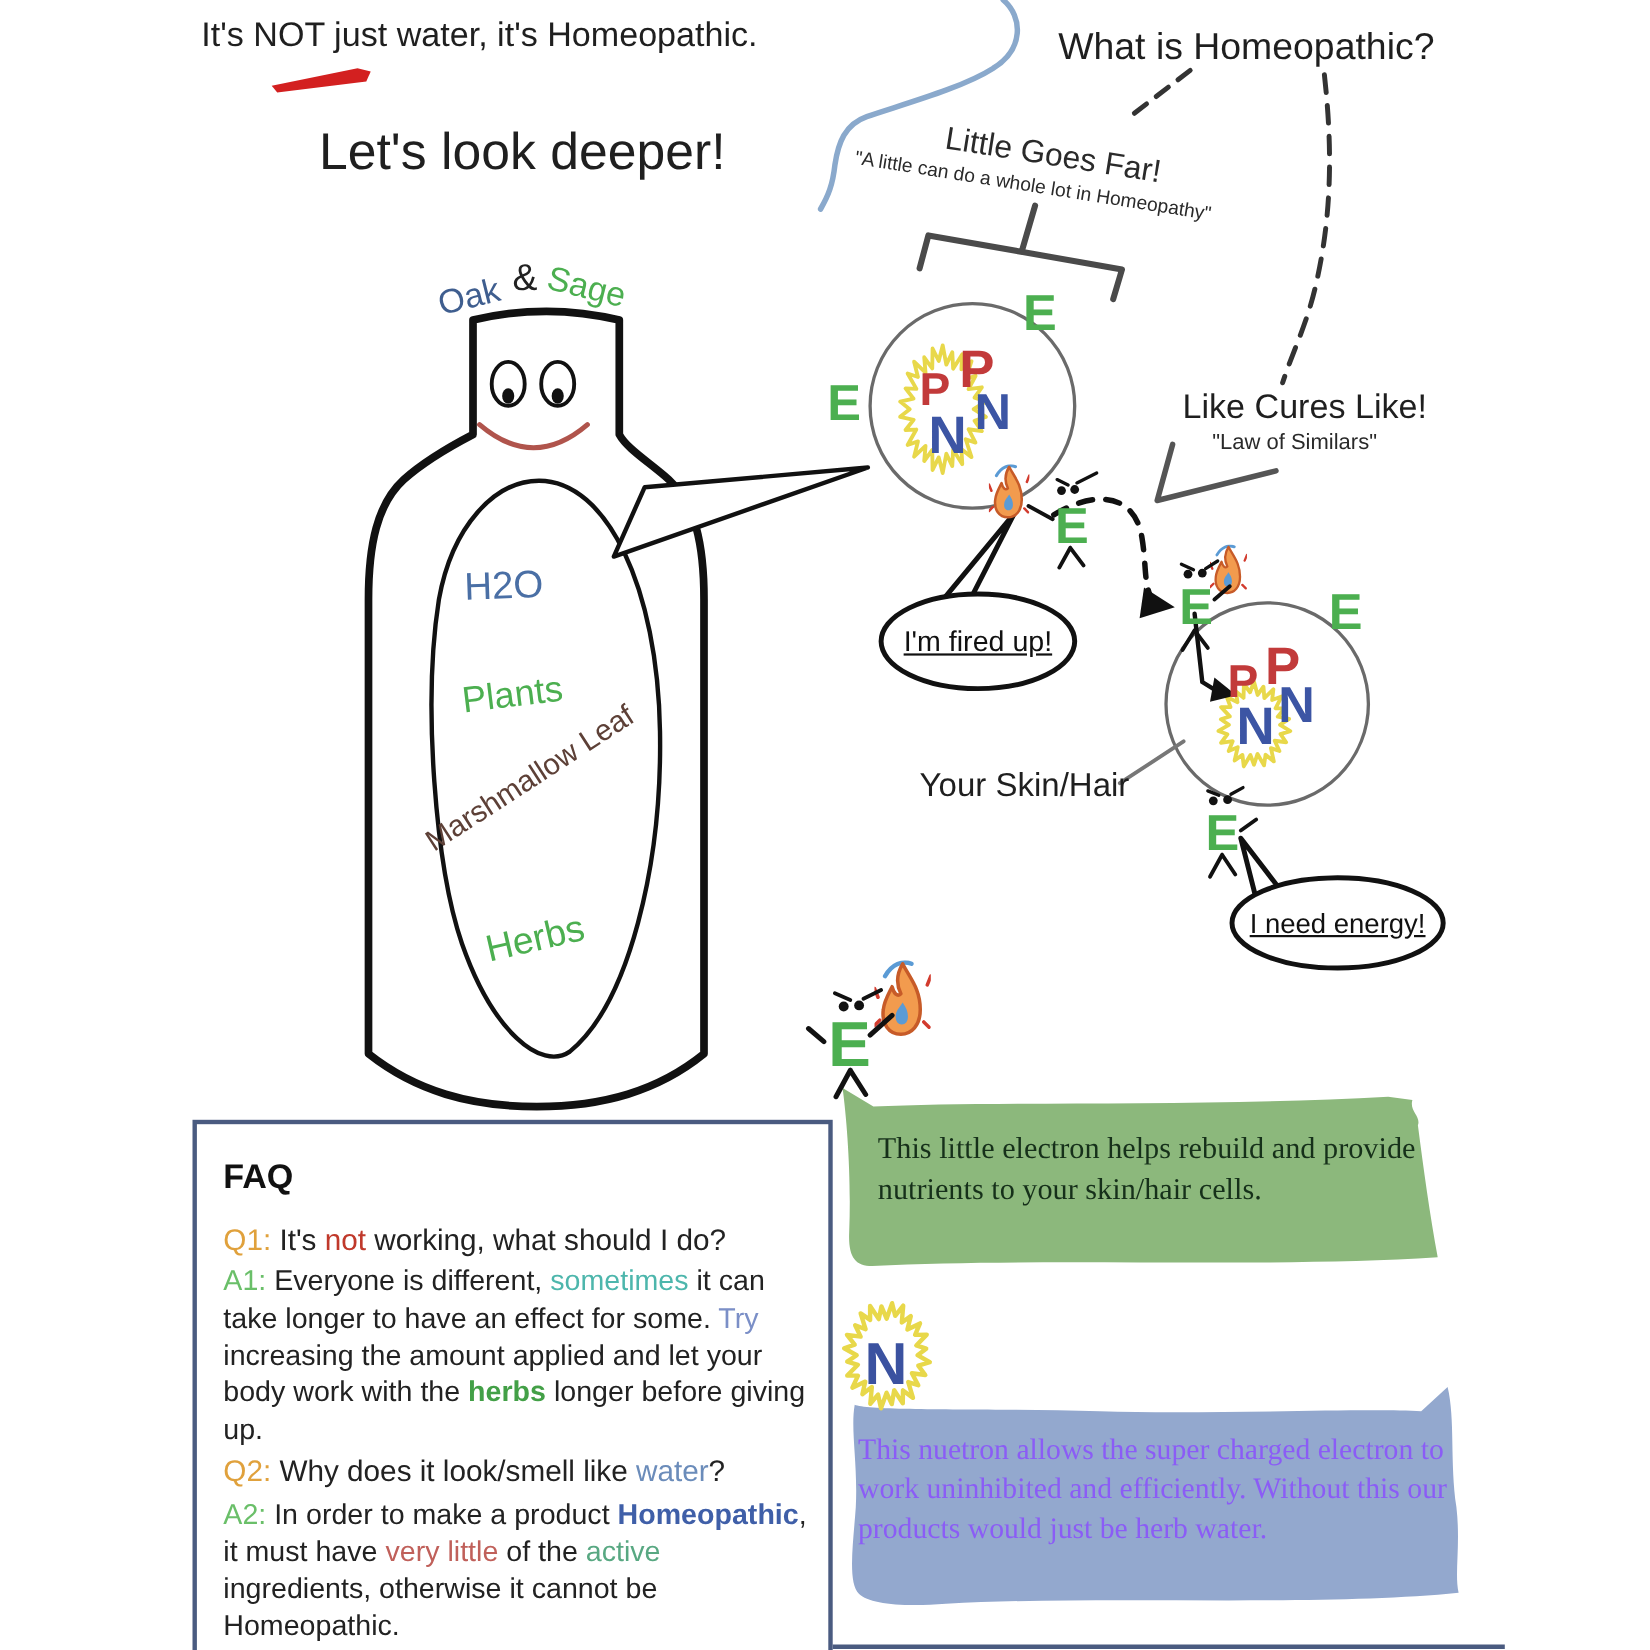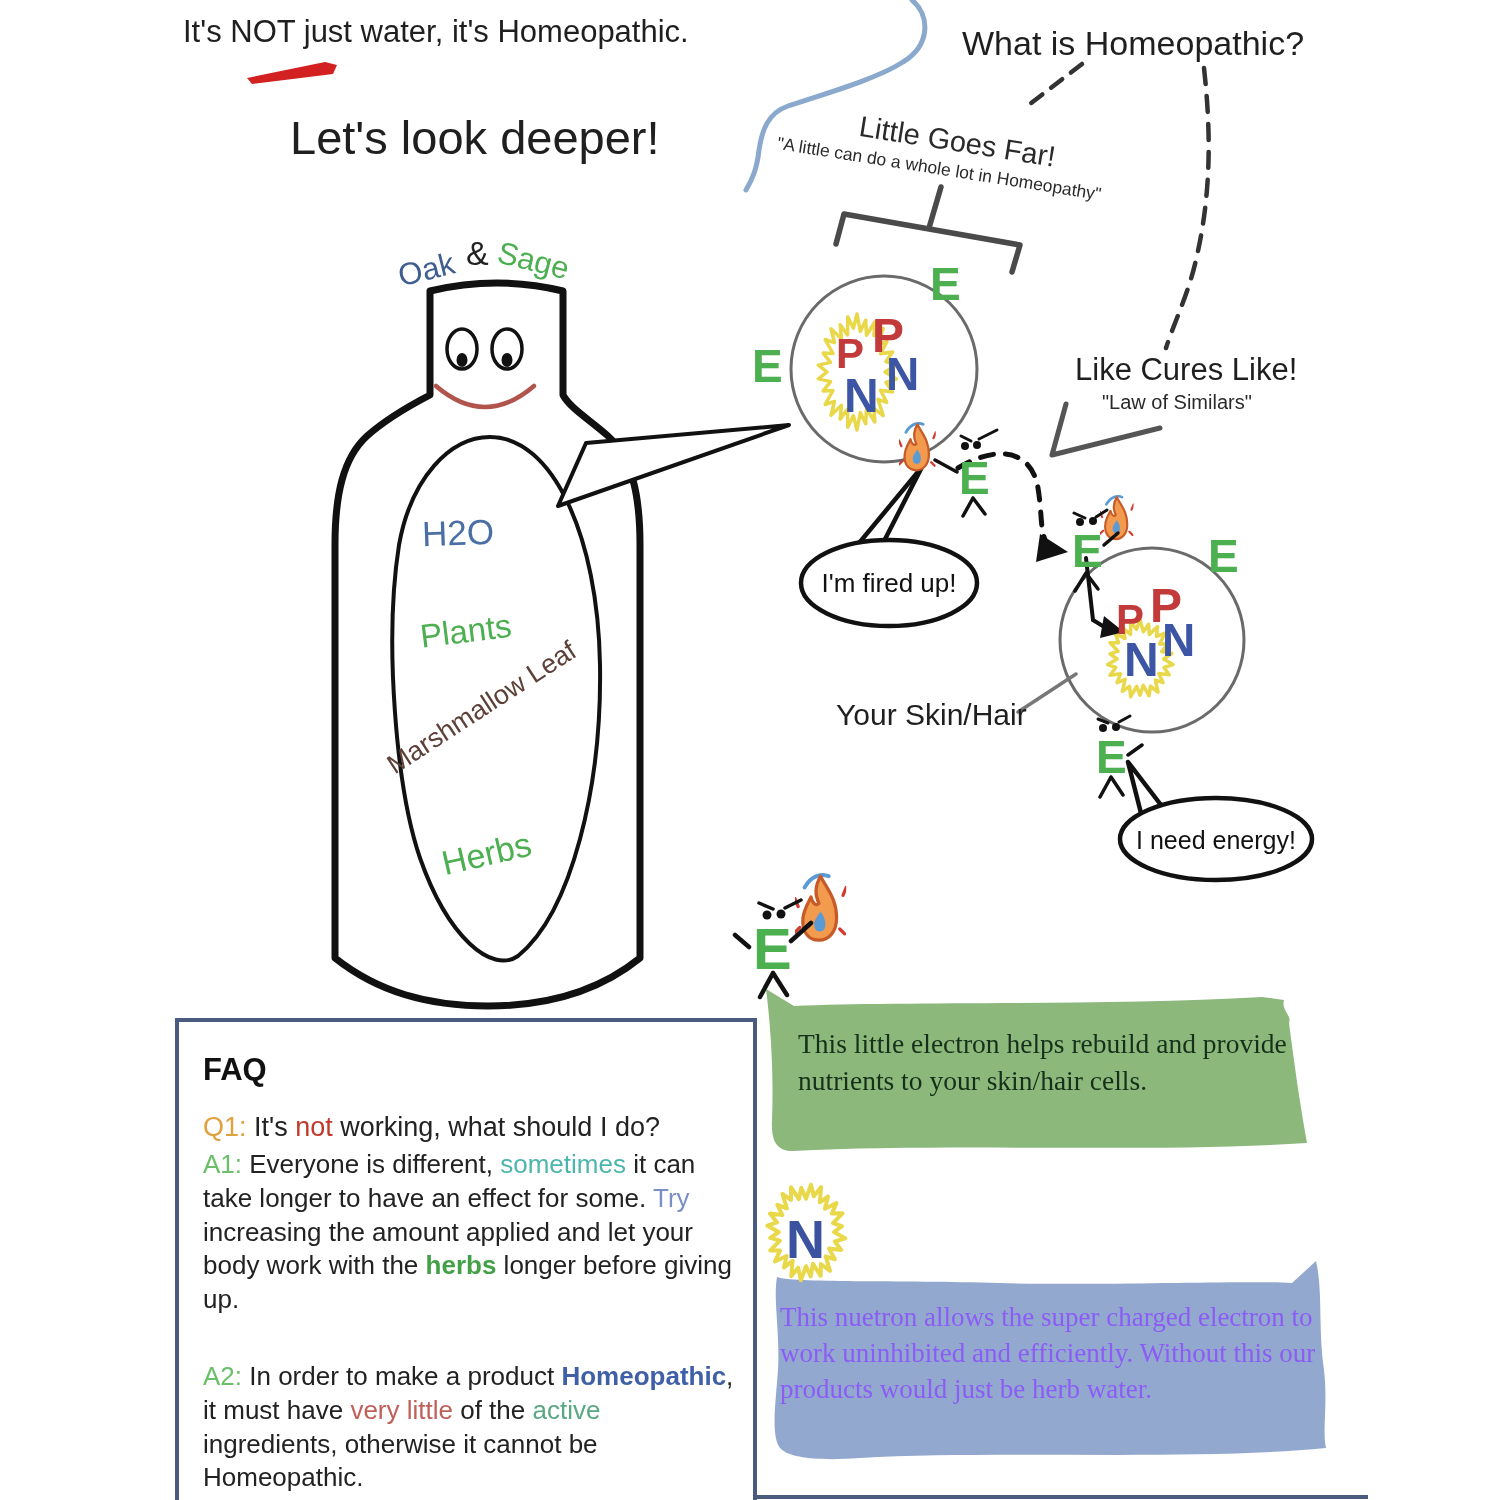--- a/index.html
+++ b/index.html
@@ -9,21 +9,21 @@
   .txt{position:absolute;white-space:nowrap;}
   .wrap{position:absolute;white-space:normal;}
   svg text{font-family:"Liberation Sans",sans-serif;}
   .title{font-size:31px;color:#1f1f1f;}
   .question{font-size:34px;color:#1f1f1f;}
   .subtitle{font-size:47px;color:#1f1f1f;}
   .lgf{font-size:29px;color:#2a2a2a;transform:rotate(9deg);transform-origin:0 0;}
   .lgq{font-size:17.5px;color:#2a2a2a;transform:rotate(9deg);transform-origin:0 0;}
   .lcl{font-size:31px;color:#1f1f1f;}
   .los{font-size:20px;color:#2a2a2a;}
-  .bubble-t{font-size:26px;color:#111;text-align:center;}
+  .bubble-t{font-size:26px;color:#111;text-align:center;text-decoration:underline;}
   .skin{font-size:30px;color:#1f1f1f;}
   .brand{font-size:31px;}
   .ing{font-weight:500;}
   .note{line-height:1.33;font-family:Liberation Serif, serif;}
   .faq-h{font-size:31px;font-weight:700;color:#111;}
   .faq-q{font-size:27px;}
   .faq-a{font-size:26px;line-height:1.3;}
 </style>
 </head>
 <body>
@@ -171,14 +171,15 @@
   <div class="txt bubble-t" style="left:1122px;top:826px;width:188px;font-size:25px;">I need energy!</div>
 
   <div class="txt skin" style="left:836px;top:698px;">Your Skin/Hair</div>
 
   <div class="wrap note" style="left:798px;top:1026px;width:522px;font-size:27.5px;color:#16301a;">This little electron helps rebuild and provide nutrients to your skin/hair cells.</div>
   <div class="wrap note" style="left:780px;top:1300px;width:552px;font-size:27px;color:#8b5cf6;">This nuetron allows the super charged electron to work uninhibited and efficiently. Without this our products would just be herb water.</div>
 
   <div class="txt faq-h" style="left:203px;top:1052px;">FAQ</div>
   <div class="wrap faq-q" style="left:203px;top:1112px;width:535px;"><span style="color: rgb(224, 161, 60);">Q1: </span><span>It's </span><span style="color: rgb(192, 57, 43);">not</span><span> working, what should I do?</span></div>
   <div class="wrap faq-a" style="left:203px;top:1148px;width:535px;"><span style="color: rgb(106, 191, 105);">A1: </span><span>Everyone is different, </span><span style="color: rgb(77, 182, 172);">sometimes</span><span> it can take longer to have an effect for some. </span><span style="color: rgb(123, 143, 199);">Try</span><span> increasing the amount applied and let your body work with the </span><span style="color: rgb(67, 160, 71); font-weight: 700;">herbs</span><span> longer before giving up.</span></div>
+  <div class="wrap faq-q" style="left:203px;top:1322px;width:535px;"><span style="color: rgb(224, 161, 60);">Q2: </span><span>Why does it look/smell like </span><span style="color: rgb(107, 140, 186);">water</span><span>?</span></div>
   <div class="wrap faq-a" style="left:203px;top:1360px;width:535px;"><span style="color: rgb(106, 191, 105);">A2: </span><span>In order to make a product </span><span style="color: rgb(63, 95, 168); font-weight: 700;">Homeopathic</span><span>, it must have </span><span style="color: rgb(192, 96, 90);">very little</span><span> of the </span><span style="color: rgb(88, 168, 130);">active</span><span> ingredients, otherwise it cannot be Homeopathic.</span></div>
 </div>
 
 </body></html>

